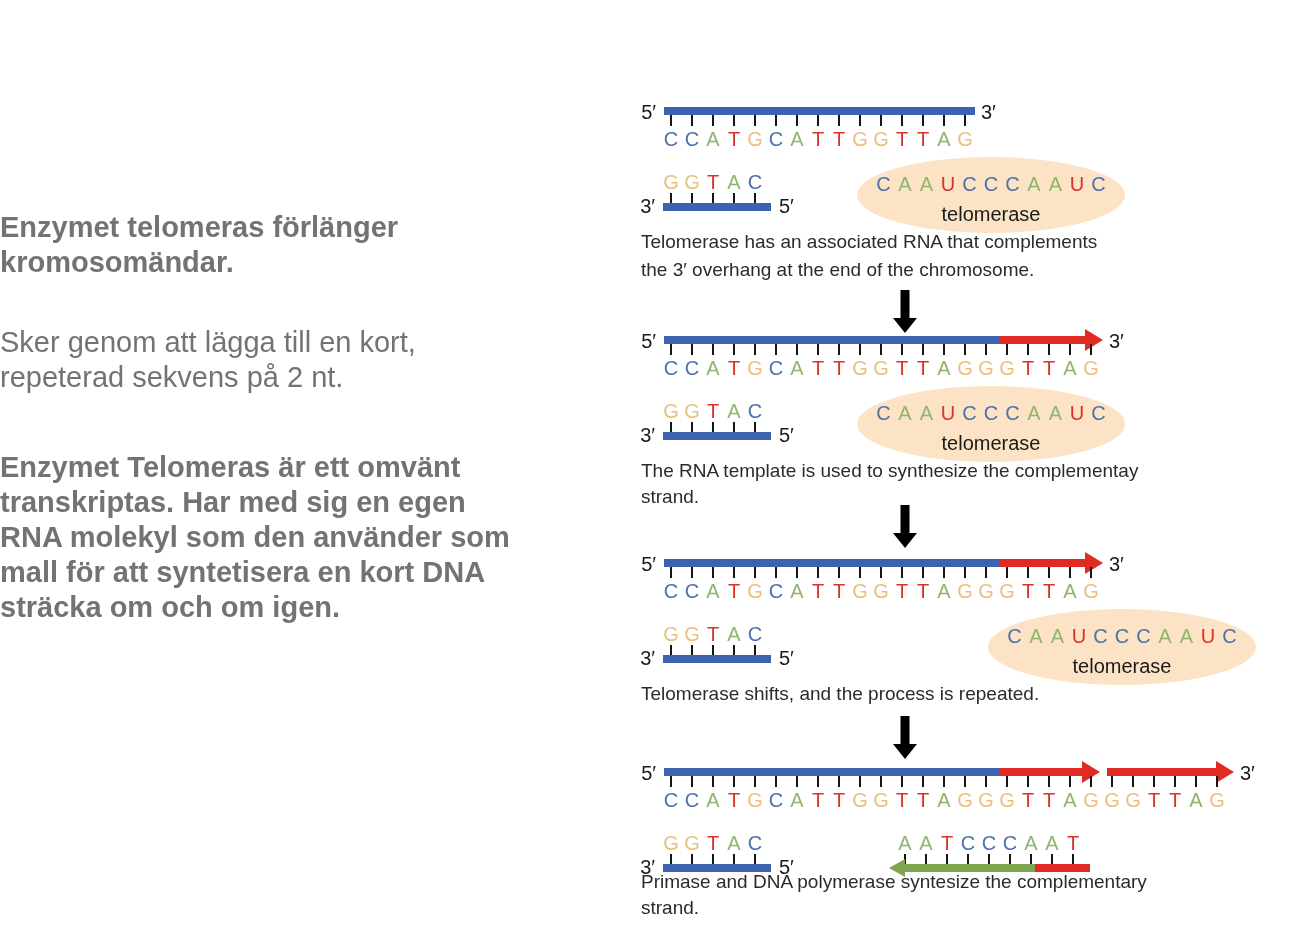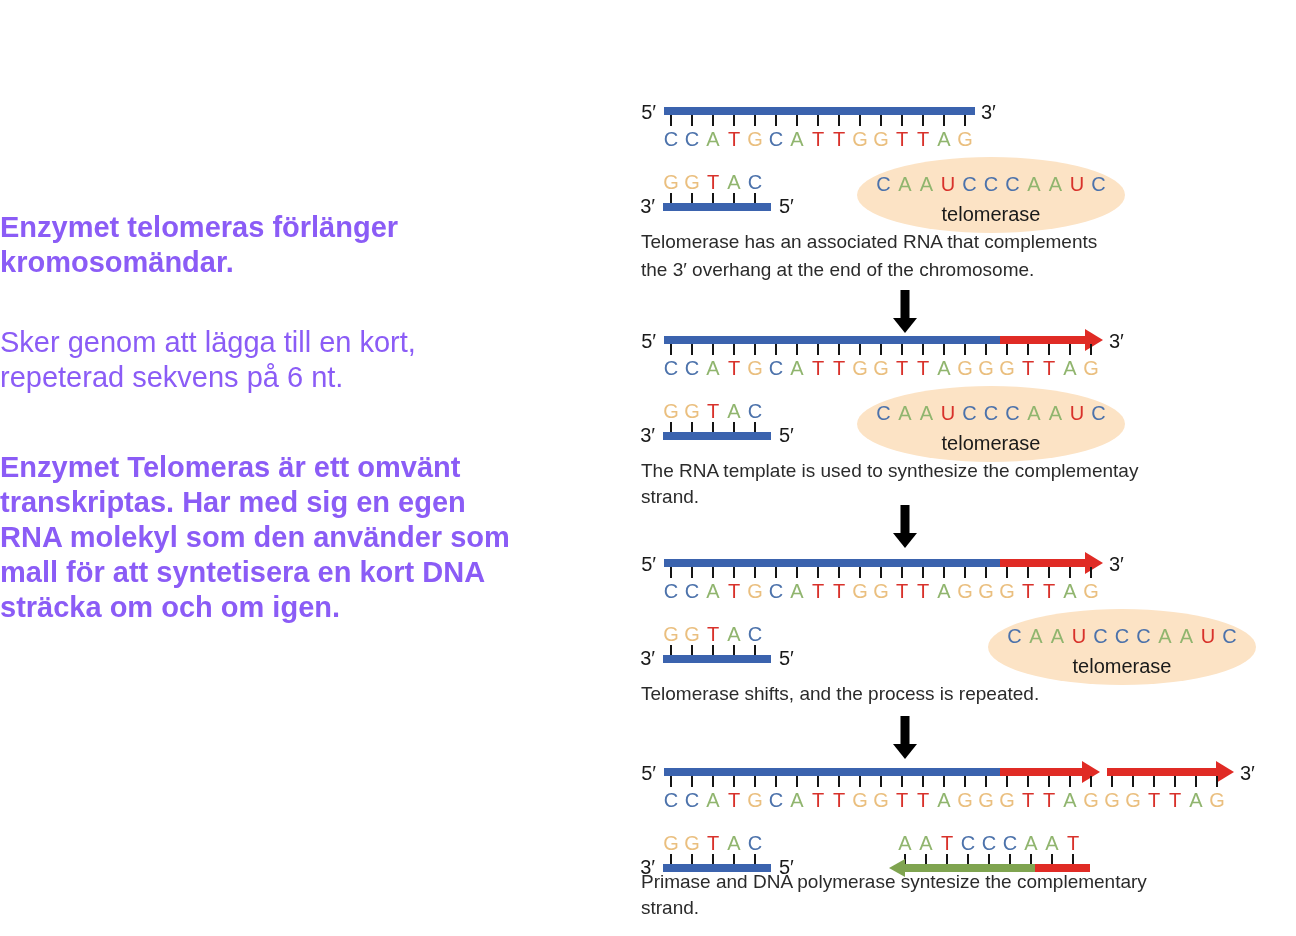--- a/index.html
+++ b/index.html
@@ -10,21 +10,21 @@
     overflow: hidden;
     position: relative;
   }
   .slide { position: absolute; inset: 0; background: #ffffff; }
 
   
   .left-text {
     position: absolute;
     left: 0; top: 210px;
     width: 600px;
-    color: #8b5cf6;
+    color: #737373;
     font-size: 29px;
     line-height: 35px;
   }
   .left-text p {
     margin: 0;
     white-space: pre-line; 
   }
   .left-text p.emph { font-weight: 600; }
   .left-text p.p1 { margin-bottom: 45px; }
   .left-text p.p2 { margin-bottom: 55px; }
@@ -40,21 +40,21 @@
 </style>
 </head>
 <body>
 
 <div class="slide">
 
   <div class="left-text">
     <p class="para emph p1">Enzymet telomeras förlänger
 kromosomändar.</p>
     <p class="para p2">Sker genom att lägga till en kort,
-repeterad sekvens på 6 nt.</p>
+repeterad sekvens på 2 nt.</p>
     <p class="para emph p3">Enzymet Telomeras är ett omvänt
 transkriptas. Har med sig en egen
 RNA molekyl som den använder  som
 mall för att syntetisera en kort DNA
 sträcka om och om igen.</p>
   </div>
 
   <svg class="diagram" viewBox="0 0 736 846" xmlns="http://www.w3.org/2000/svg">
       <g>
         <rect x="104" y="17" width="311" height="8" fill="#3b63ae"></rect>

